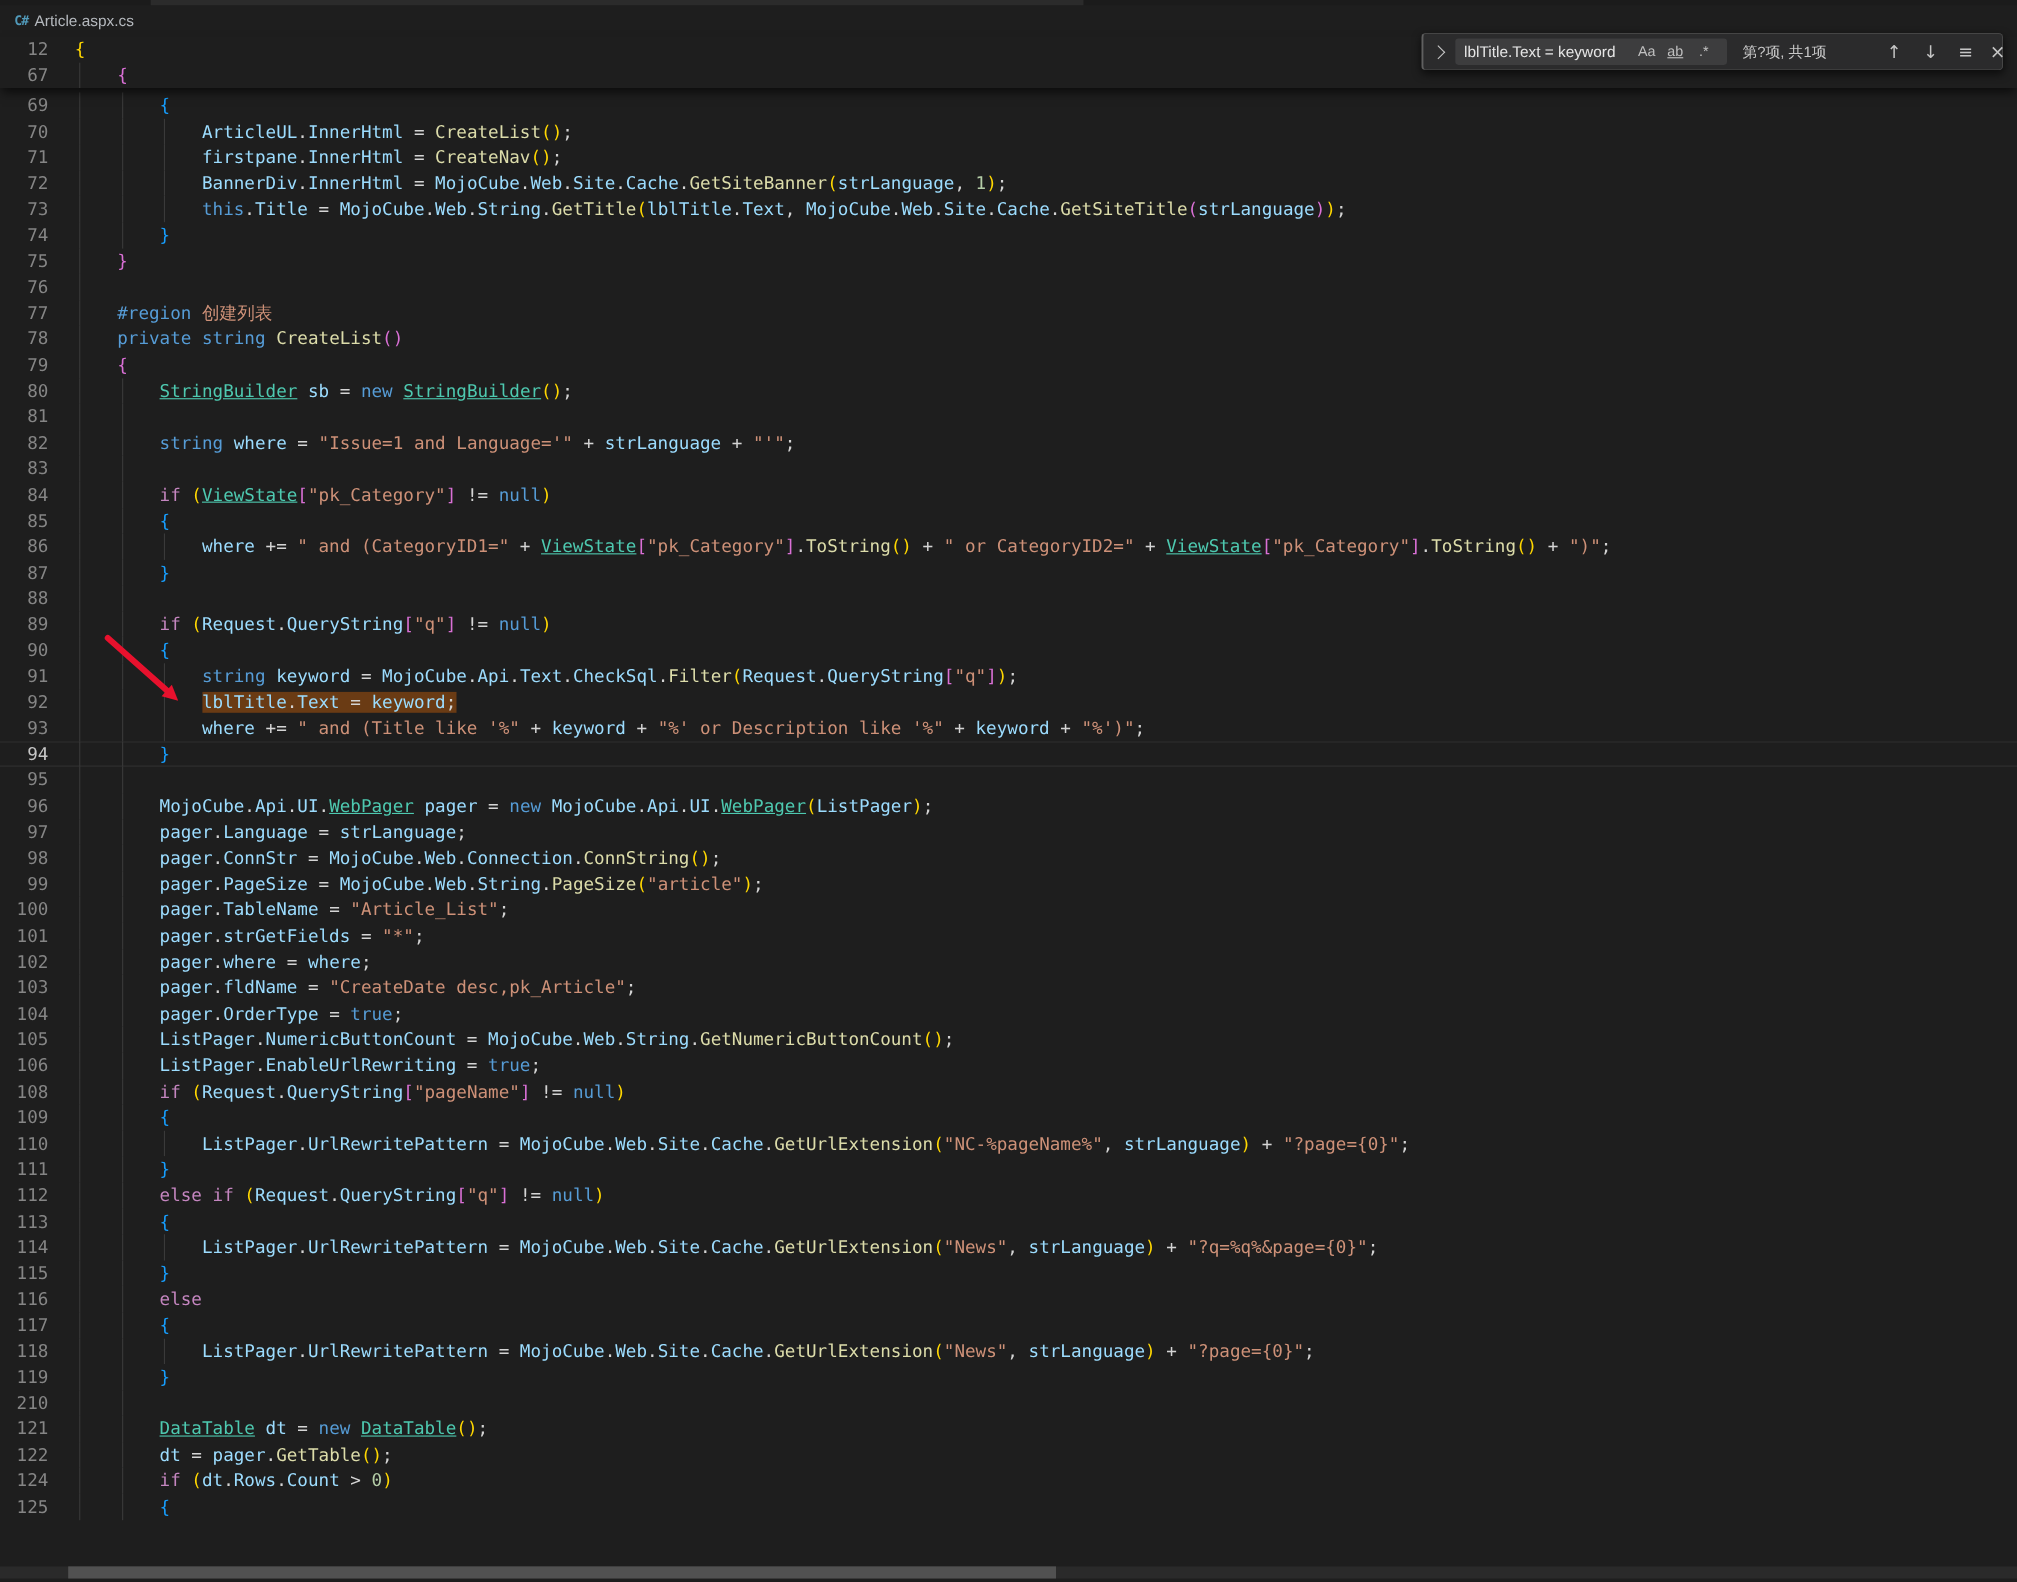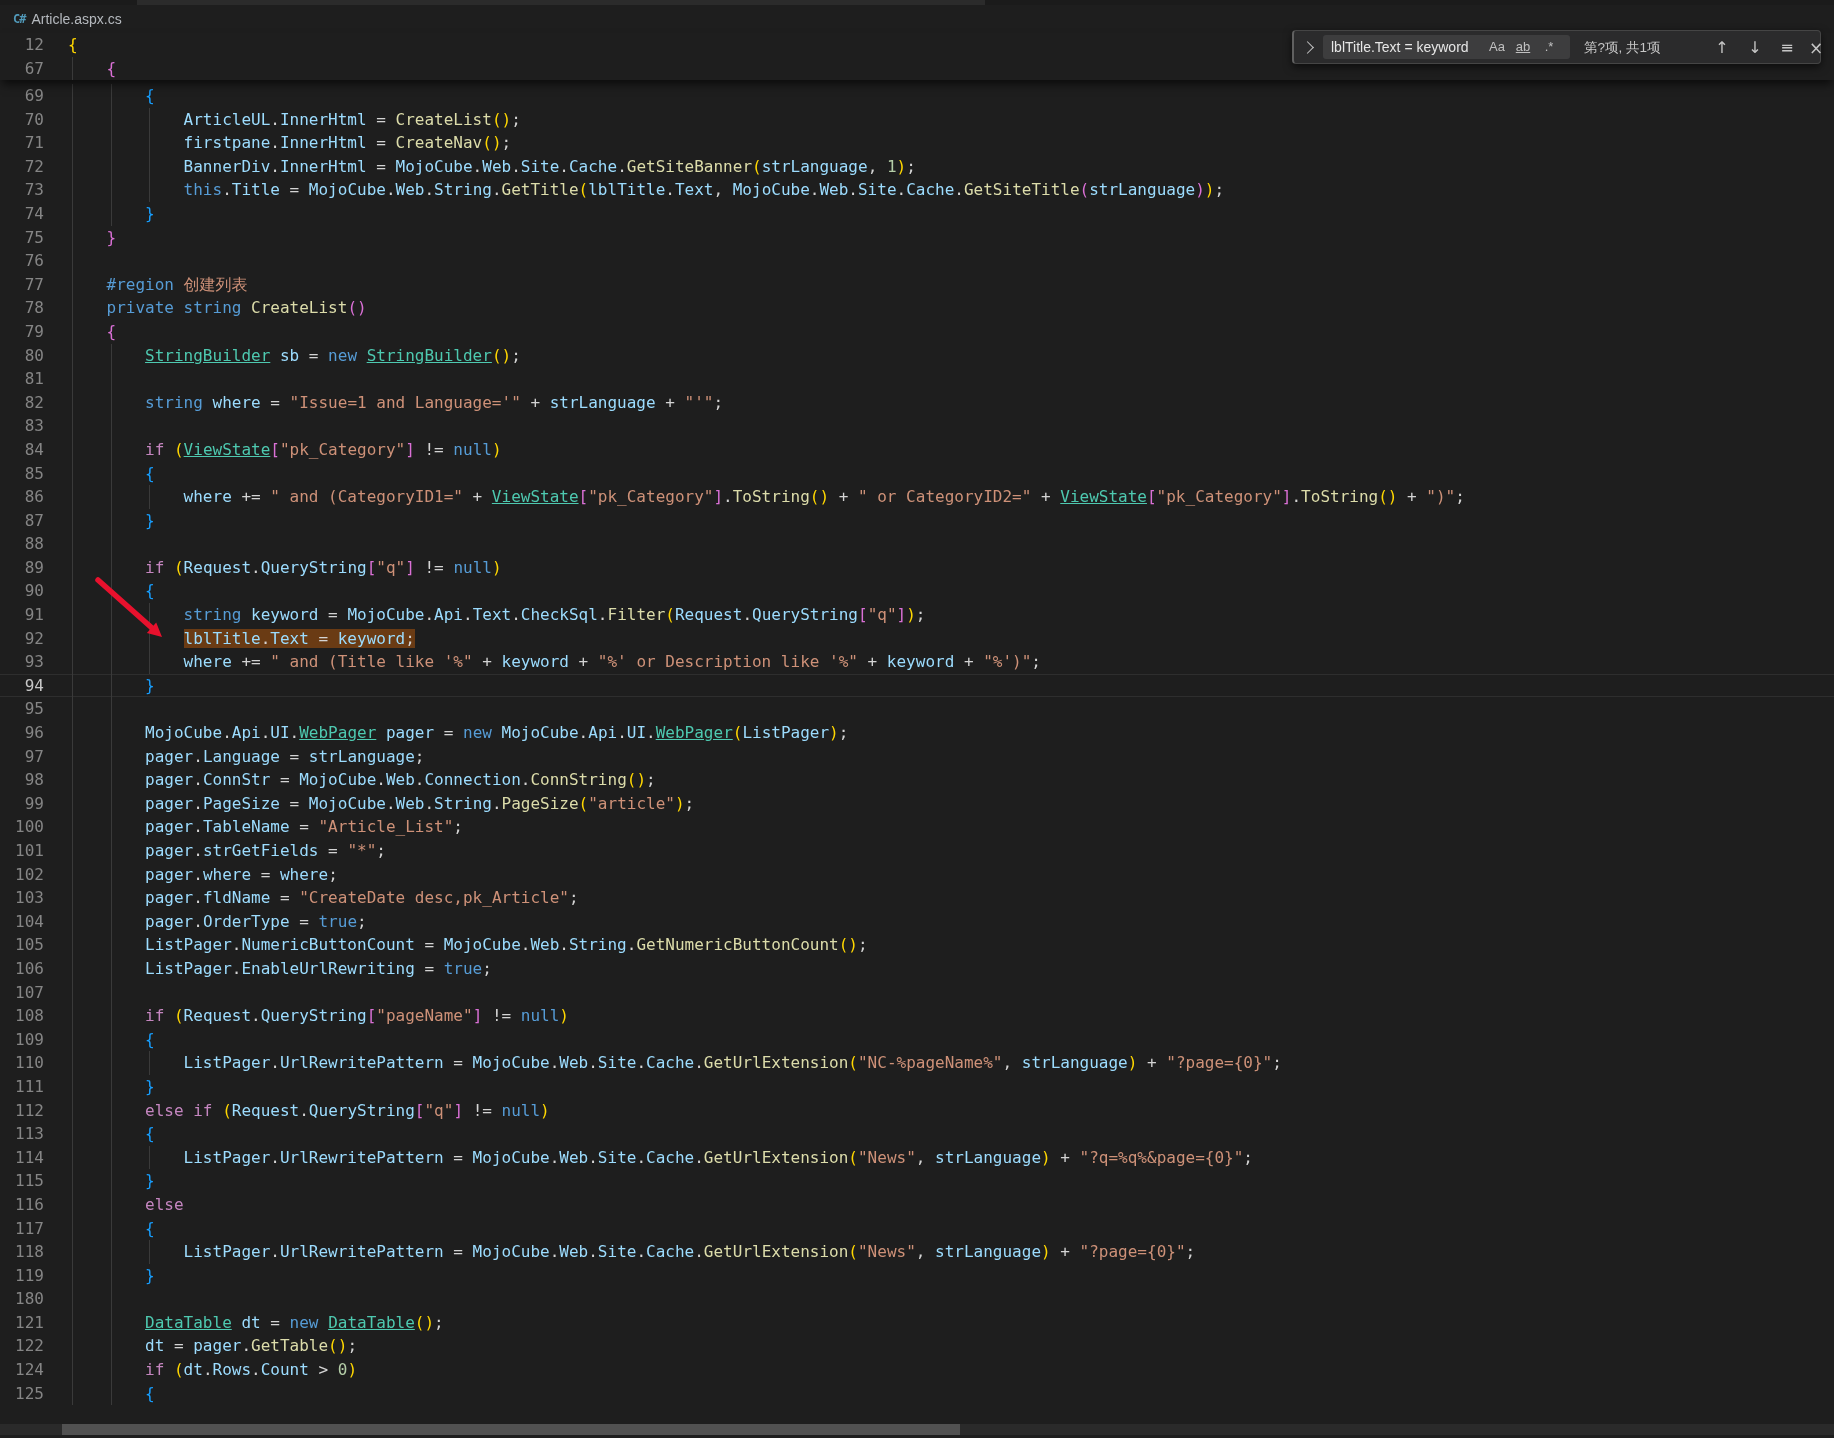--- a/index.html
+++ b/index.html
@@ -105,34 +105,33 @@
     <div class="row"><span class="gut">97</span><span class="guide" style="left: 72px;"></span><span class="guide" style="left: 110.532px;"></span><span class="content">        <span class="tk-v">pager</span><span class="tk-o">.</span><span class="tk-v">Language</span><span class="tk-o"> = </span><span class="tk-v">strLanguage</span><span class="tk-o">;</span></span></div>
     <div class="row"><span class="gut">98</span><span class="guide" style="left: 72px;"></span><span class="guide" style="left: 110.532px;"></span><span class="content">        <span class="tk-v">pager</span><span class="tk-o">.</span><span class="tk-v">ConnStr</span><span class="tk-o"> = </span><span class="tk-v">MojoCube</span><span class="tk-o">.</span><span class="tk-v">Web</span><span class="tk-o">.</span><span class="tk-v">Connection</span><span class="tk-o">.</span><span class="tk-m">ConnString</span><span class="tk-by">()</span><span class="tk-o">;</span></span></div>
     <div class="row"><span class="gut">99</span><span class="guide" style="left: 72px;"></span><span class="guide" style="left: 110.532px;"></span><span class="content">        <span class="tk-v">pager</span><span class="tk-o">.</span><span class="tk-v">PageSize</span><span class="tk-o"> = </span><span class="tk-v">MojoCube</span><span class="tk-o">.</span><span class="tk-v">Web</span><span class="tk-o">.</span><span class="tk-v">String</span><span class="tk-o">.</span><span class="tk-m">PageSize</span><span class="tk-by">(</span><span class="tk-s">"article"</span><span class="tk-by">)</span><span class="tk-o">;</span></span></div>
     <div class="row"><span class="gut">100</span><span class="guide" style="left: 72px;"></span><span class="guide" style="left: 110.532px;"></span><span class="content">        <span class="tk-v">pager</span><span class="tk-o">.</span><span class="tk-v">TableName</span><span class="tk-o"> = </span><span class="tk-s">"Article_List"</span><span class="tk-o">;</span></span></div>
     <div class="row"><span class="gut">101</span><span class="guide" style="left: 72px;"></span><span class="guide" style="left: 110.532px;"></span><span class="content">        <span class="tk-v">pager</span><span class="tk-o">.</span><span class="tk-v">strGetFields</span><span class="tk-o"> = </span><span class="tk-s">"*"</span><span class="tk-o">;</span></span></div>
     <div class="row"><span class="gut">102</span><span class="guide" style="left: 72px;"></span><span class="guide" style="left: 110.532px;"></span><span class="content">        <span class="tk-v">pager</span><span class="tk-o">.</span><span class="tk-v">where</span><span class="tk-o"> = </span><span class="tk-v">where</span><span class="tk-o">;</span></span></div>
     <div class="row"><span class="gut">103</span><span class="guide" style="left: 72px;"></span><span class="guide" style="left: 110.532px;"></span><span class="content">        <span class="tk-v">pager</span><span class="tk-o">.</span><span class="tk-v">fldName</span><span class="tk-o"> = </span><span class="tk-s">"CreateDate desc,pk_Article"</span><span class="tk-o">;</span></span></div>
     <div class="row"><span class="gut">104</span><span class="guide" style="left: 72px;"></span><span class="guide" style="left: 110.532px;"></span><span class="content">        <span class="tk-v">pager</span><span class="tk-o">.</span><span class="tk-v">OrderType</span><span class="tk-o"> = </span><span class="tk-k">true</span><span class="tk-o">;</span></span></div>
     <div class="row"><span class="gut">105</span><span class="guide" style="left: 72px;"></span><span class="guide" style="left: 110.532px;"></span><span class="content">        <span class="tk-v">ListPager</span><span class="tk-o">.</span><span class="tk-v">NumericButtonCount</span><span class="tk-o"> = </span><span class="tk-v">MojoCube</span><span class="tk-o">.</span><span class="tk-v">Web</span><span class="tk-o">.</span><span class="tk-v">String</span><span class="tk-o">.</span><span class="tk-m">GetNumericButtonCount</span><span class="tk-by">()</span><span class="tk-o">;</span></span></div>
     <div class="row"><span class="gut">106</span><span class="guide" style="left: 72px;"></span><span class="guide" style="left: 110.532px;"></span><span class="content">        <span class="tk-v">ListPager</span><span class="tk-o">.</span><span class="tk-v">EnableUrlRewriting</span><span class="tk-o"> = </span><span class="tk-k">true</span><span class="tk-o">;</span></span></div>
-    <div class="row"><span class="gut">107</span><span class="guide" style="left: 72px;"></span><span class="guide" style="left: 110.532px;"></span><span class="content"></span></div>
     <div class="row"><span class="gut">108</span><span class="guide" style="left: 72px;"></span><span class="guide" style="left: 110.532px;"></span><span class="content">        <span class="tk-c">if</span><span class="tk-o"> </span><span class="tk-by">(</span><span class="tk-v">Request</span><span class="tk-o">.</span><span class="tk-v">QueryString</span><span class="tk-bp">[</span><span class="tk-s">"pageName"</span><span class="tk-bp">]</span><span class="tk-o"> != </span><span class="tk-k">null</span><span class="tk-by">)</span></span></div>
     <div class="row"><span class="gut">109</span><span class="guide" style="left: 72px;"></span><span class="guide" style="left: 110.532px;"></span><span class="content">        <span class="tk-bb">{</span></span></div>
     <div class="row"><span class="gut">110</span><span class="guide" style="left: 72px;"></span><span class="guide" style="left: 110.532px;"></span><span class="guide" style="left: 149.064px;"></span><span class="content">            <span class="tk-v">ListPager</span><span class="tk-o">.</span><span class="tk-v">UrlRewritePattern</span><span class="tk-o"> = </span><span class="tk-v">MojoCube</span><span class="tk-o">.</span><span class="tk-v">Web</span><span class="tk-o">.</span><span class="tk-v">Site</span><span class="tk-o">.</span><span class="tk-v">Cache</span><span class="tk-o">.</span><span class="tk-m">GetUrlExtension</span><span class="tk-by">(</span><span class="tk-s">"NC-%pageName%"</span><span class="tk-o">, </span><span class="tk-v">strLanguage</span><span class="tk-by">)</span><span class="tk-o"> + </span><span class="tk-s">"?page={0}"</span><span class="tk-o">;</span></span></div>
     <div class="row"><span class="gut">111</span><span class="guide" style="left: 72px;"></span><span class="guide" style="left: 110.532px;"></span><span class="content">        <span class="tk-bb">}</span></span></div>
     <div class="row"><span class="gut">112</span><span class="guide" style="left: 72px;"></span><span class="guide" style="left: 110.532px;"></span><span class="content">        <span class="tk-c">else</span><span class="tk-o"> </span><span class="tk-c">if</span><span class="tk-o"> </span><span class="tk-by">(</span><span class="tk-v">Request</span><span class="tk-o">.</span><span class="tk-v">QueryString</span><span class="tk-bp">[</span><span class="tk-s">"q"</span><span class="tk-bp">]</span><span class="tk-o"> != </span><span class="tk-k">null</span><span class="tk-by">)</span></span></div>
     <div class="row"><span class="gut">113</span><span class="guide" style="left: 72px;"></span><span class="guide" style="left: 110.532px;"></span><span class="content">        <span class="tk-bb">{</span></span></div>
     <div class="row"><span class="gut">114</span><span class="guide" style="left: 72px;"></span><span class="guide" style="left: 110.532px;"></span><span class="guide" style="left: 149.064px;"></span><span class="content">            <span class="tk-v">ListPager</span><span class="tk-o">.</span><span class="tk-v">UrlRewritePattern</span><span class="tk-o"> = </span><span class="tk-v">MojoCube</span><span class="tk-o">.</span><span class="tk-v">Web</span><span class="tk-o">.</span><span class="tk-v">Site</span><span class="tk-o">.</span><span class="tk-v">Cache</span><span class="tk-o">.</span><span class="tk-m">GetUrlExtension</span><span class="tk-by">(</span><span class="tk-s">"News"</span><span class="tk-o">, </span><span class="tk-v">strLanguage</span><span class="tk-by">)</span><span class="tk-o"> + </span><span class="tk-s">"?q=%q%&amp;page={0}"</span><span class="tk-o">;</span></span></div>
     <div class="row"><span class="gut">115</span><span class="guide" style="left: 72px;"></span><span class="guide" style="left: 110.532px;"></span><span class="content">        <span class="tk-bb">}</span></span></div>
     <div class="row"><span class="gut">116</span><span class="guide" style="left: 72px;"></span><span class="guide" style="left: 110.532px;"></span><span class="content">        <span class="tk-c">else</span></span></div>
     <div class="row"><span class="gut">117</span><span class="guide" style="left: 72px;"></span><span class="guide" style="left: 110.532px;"></span><span class="content">        <span class="tk-bb">{</span></span></div>
     <div class="row"><span class="gut">118</span><span class="guide" style="left: 72px;"></span><span class="guide" style="left: 110.532px;"></span><span class="guide" style="left: 149.064px;"></span><span class="content">            <span class="tk-v">ListPager</span><span class="tk-o">.</span><span class="tk-v">UrlRewritePattern</span><span class="tk-o"> = </span><span class="tk-v">MojoCube</span><span class="tk-o">.</span><span class="tk-v">Web</span><span class="tk-o">.</span><span class="tk-v">Site</span><span class="tk-o">.</span><span class="tk-v">Cache</span><span class="tk-o">.</span><span class="tk-m">GetUrlExtension</span><span class="tk-by">(</span><span class="tk-s">"News"</span><span class="tk-o">, </span><span class="tk-v">strLanguage</span><span class="tk-by">)</span><span class="tk-o"> + </span><span class="tk-s">"?page={0}"</span><span class="tk-o">;</span></span></div>
     <div class="row"><span class="gut">119</span><span class="guide" style="left: 72px;"></span><span class="guide" style="left: 110.532px;"></span><span class="content">        <span class="tk-bb">}</span></span></div>
-    <div class="row"><span class="gut">180</span><span class="guide" style="left: 72px;"></span><span class="guide" style="left: 110.532px;"></span><span class="content"></span></div>
+    <div class="row"><span class="gut">210</span><span class="guide" style="left: 72px;"></span><span class="guide" style="left: 110.532px;"></span><span class="content"></span></div>
     <div class="row"><span class="gut">121</span><span class="guide" style="left: 72px;"></span><span class="guide" style="left: 110.532px;"></span><span class="content">        <span class="tk-t">DataTable</span><span class="tk-o"> </span><span class="tk-v">dt</span><span class="tk-o"> = </span><span class="tk-k">new</span><span class="tk-o"> </span><span class="tk-t">DataTable</span><span class="tk-by">()</span><span class="tk-o">;</span></span></div>
     <div class="row"><span class="gut">122</span><span class="guide" style="left: 72px;"></span><span class="guide" style="left: 110.532px;"></span><span class="content">        <span class="tk-v">dt</span><span class="tk-o"> = </span><span class="tk-v">pager</span><span class="tk-o">.</span><span class="tk-m">GetTable</span><span class="tk-by">()</span><span class="tk-o">;</span></span></div>
     <div class="row"><span class="gut">124</span><span class="guide" style="left: 72px;"></span><span class="guide" style="left: 110.532px;"></span><span class="content">        <span class="tk-c">if</span><span class="tk-o"> </span><span class="tk-by">(</span><span class="tk-v">dt</span><span class="tk-o">.</span><span class="tk-v">Rows</span><span class="tk-o">.</span><span class="tk-v">Count</span><span class="tk-o"> &gt; </span><span class="tk-n">0</span><span class="tk-by">)</span></span></div>
     <div class="row"><span class="gut">125</span><span class="guide" style="left: 72px;"></span><span class="guide" style="left: 110.532px;"></span><span class="content">        <span class="tk-bb">{</span></span></div>
   </div>
 
 <div class="findw">
   <div class="chev"></div>
   <input class="find-input" value="lblTitle.Text = keyword" style="">
   <div class="in-icons">

